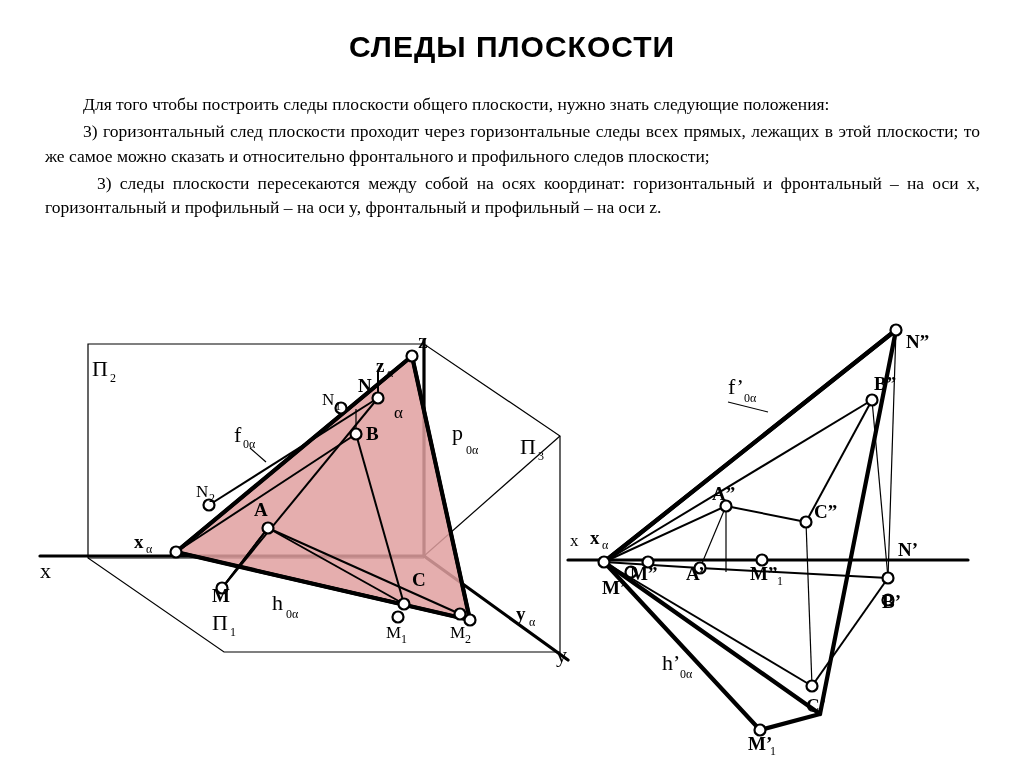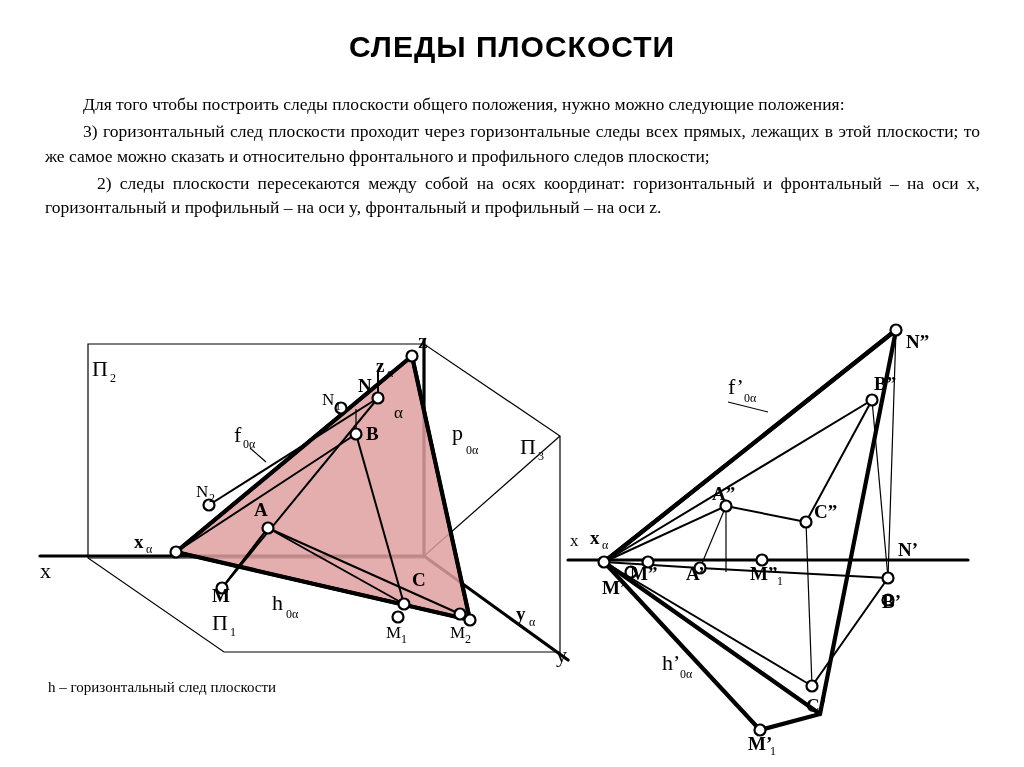--- a/index.html
+++ b/index.html
@@ -55,27 +55,26 @@
   .lbl-sub{font-family:"Liberation Serif", serif;font-size:12px;fill:#000;}
 </style>
 </head>
 <body>
 
 <div id="page">
 
   <div class="title">СЛЕДЫ ПЛОСКОСТИ</div>
 
   <div class="body-text">
-    <p class="p-indent">Для того чтобы построить следы плоскости общего положения, нужно можно следующие положения:</p>
+    <p class="p-indent">Для того чтобы построить следы плоскости общего плоскости, нужно знать следующие положения:</p>
     <p class="p-indent">3) горизонтальный след плоскости проходит через горизонтальные следы всех прямых, лежащих в этой плоскости; то же самое можно сказать и относительно фронтального и профильного следов плоскости;</p>
-    <p class="p-indent2">2) следы плоскости пересекаются между собой на осях координат: горизонтальный и фронтальный – на оси x, горизонтальный и профильный – на оси y, фронтальный и профильный – на оси z.</p>
+    <p class="p-indent2">3) следы плоскости пересекаются между собой на осях координат: горизонтальный и фронтальный – на оси x, горизонтальный и профильный – на оси y, фронтальный и профильный – на оси z.</p>
   </div>
 
   <div class="legend">
-    <div>h – горизонтальный след плоскости</div>
   </div>
 
   <svg width="1024" height="767" viewBox="0 0 1024 767">
 
     <g>
       <path class="thin" d="M88,344 L424,344 L560,436 L560,652 L224,652 L88,558 Z"></path>
       <path class="thin" d="M424,344 L424,556"></path>
       <path class="thin" d="M88,558 L424,558"></path>
       <path class="thin" d="M424,556 L560,436"></path>
     </g>

